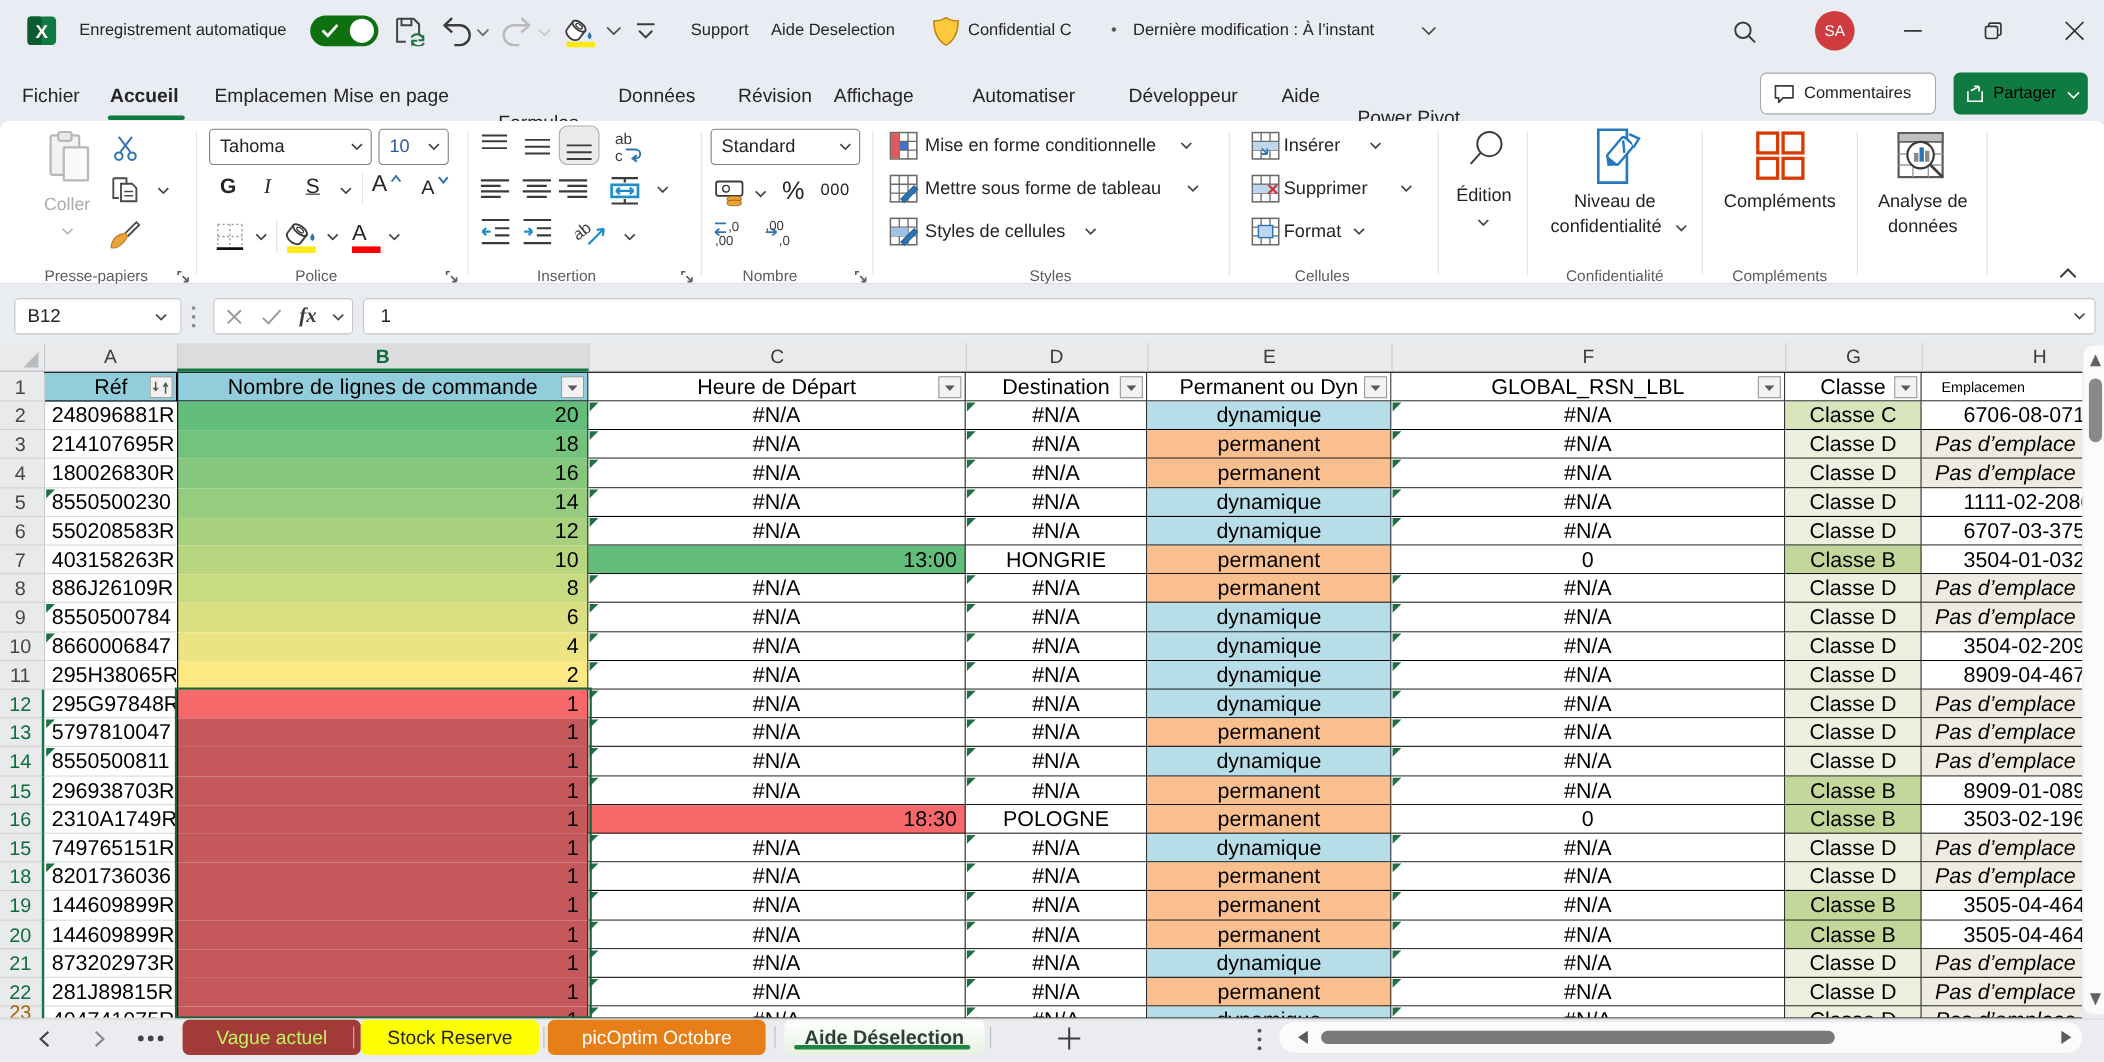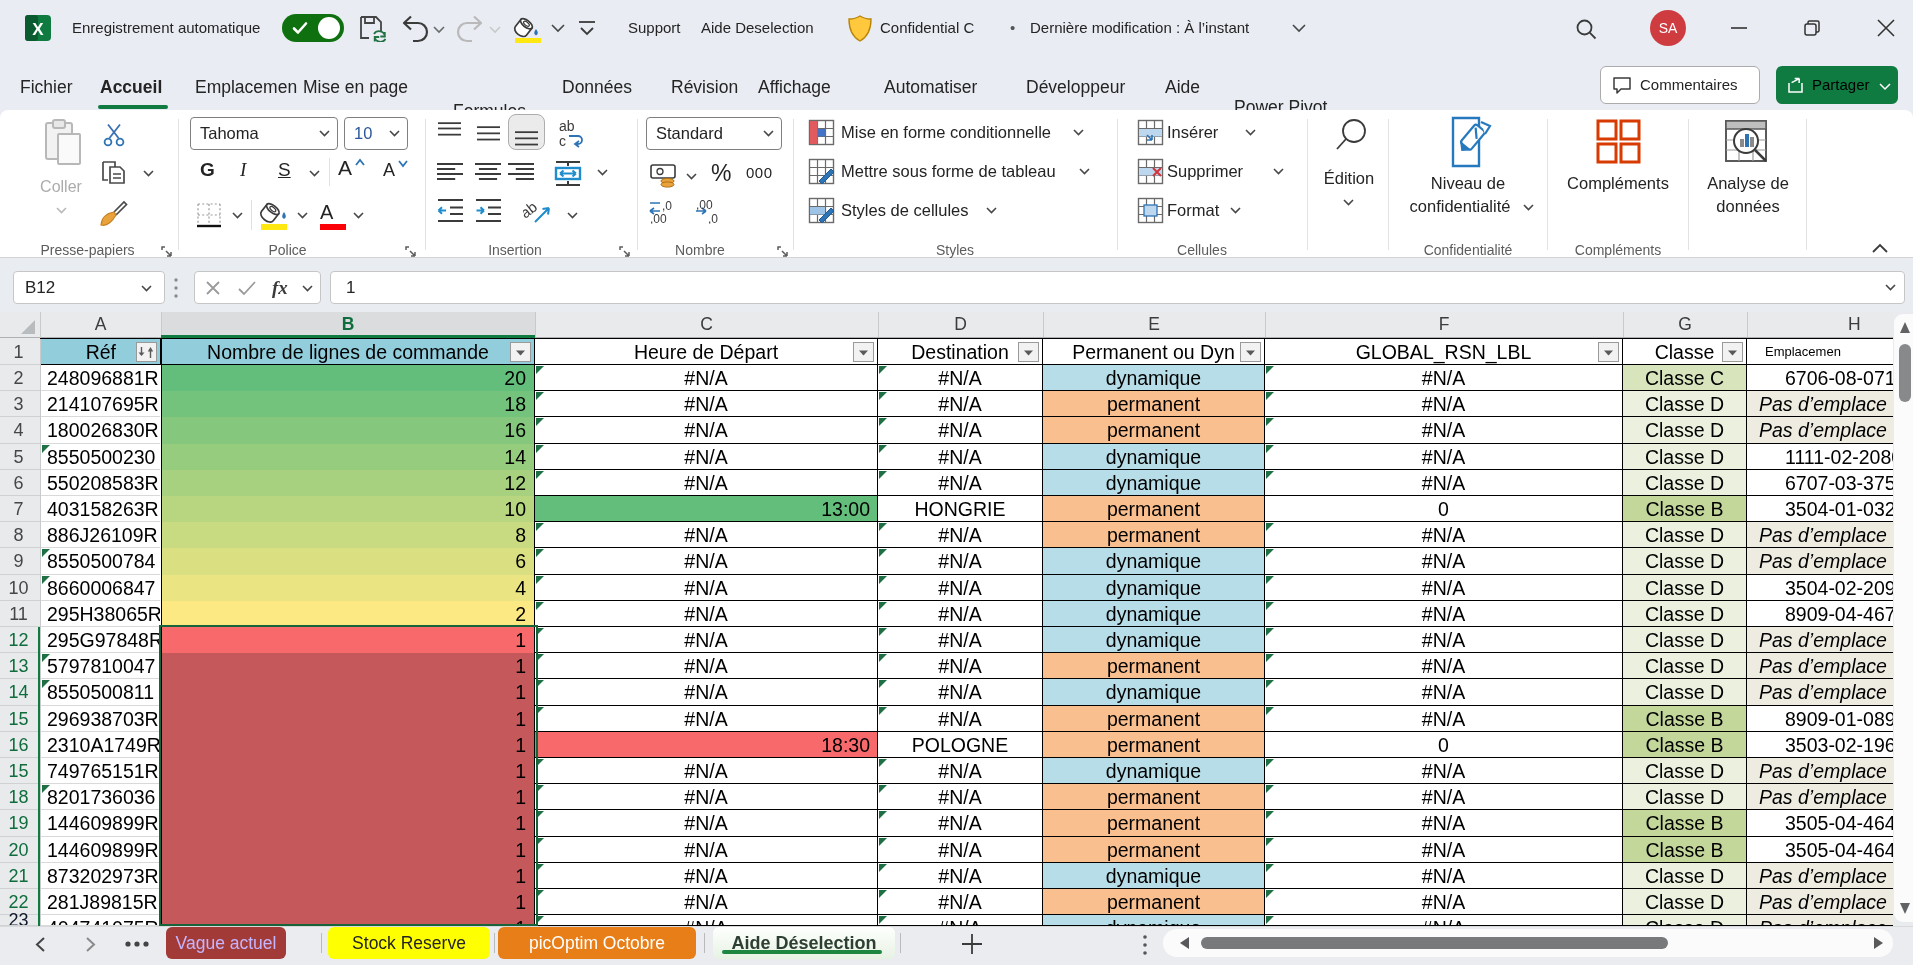--- a/index.html
+++ b/index.html
@@ -500,21 +500,21 @@
 <div class="ab" style="left:37.5px;top:810.4px;width:2.5px;height:26.2px;background:#0F7B41;"></div>
 <div class="ab ctr" style="left:0;top:836.6px;width:37px;height:26.2px;font-size:18px;color:#0E6C3D;line-height:26.2px;">20</div>
 <div class="ab" style="left:0;top:861.8px;width:40px;height:1px;background:#D0D1D2;"></div>
 <div class="ab" style="left:37.5px;top:836.6px;width:2.5px;height:26.2px;background:#0F7B41;"></div>
 <div class="ab ctr" style="left:0;top:862.8px;width:37px;height:26.2px;font-size:18px;color:#0E6C3D;line-height:26.2px;">21</div>
 <div class="ab" style="left:0;top:888.0px;width:40px;height:1px;background:#D0D1D2;"></div>
 <div class="ab" style="left:37.5px;top:862.8px;width:2.5px;height:26.2px;background:#0F7B41;"></div>
 <div class="ab ctr" style="left:0;top:889.0px;width:37px;height:26.2px;font-size:18px;color:#0E6C3D;line-height:26.2px;">22</div>
 <div class="ab" style="left:0;top:914.2px;width:40px;height:1px;background:#D0D1D2;"></div>
 <div class="ab" style="left:37.5px;top:889.0px;width:2.5px;height:26.2px;background:#0F7B41;"></div>
-<div class="ab ctr" style="left:0;top:915.2px;width:37px;height:10.8px;font-size:18px;color:#0f172a;line-height:10.8px;">23</div>
+<div class="ab ctr" style="left:0;top:915.2px;width:37px;height:10.8px;font-size:18px;color:#a16207;line-height:10.8px;">23</div>
 <div class="ab" style="left:0;top:925.0px;width:40px;height:1px;background:#D0D1D2;"></div>
 <div class="ab" style="left:37.5px;top:915.2px;width:2.5px;height:10.8px;background:#0F7B41;"></div>
 <div class="ab" style="left:41px;top:338px;width:1856px;height:588px;background:#fff;"></div>
 <div class="ab" style="left:40px;top:338.0px;width:1857px;height:1px;background:#000;"></div>
 <div class="cell" style="left:41px;top:339.0px;width:120px;height:26.0px;line-height:26.0px;font-size:19.5px;box-sizing:border-box;background:#92CDDC;border-bottom:1px solid #000;border-right:1px solid #000;text-align:right;padding-right:44px;">Réf</div>
 <div class="cell ctr" style="left:161px;top:339.0px;width:374px;height:26.0px;line-height:26.0px;font-size:19.5px;box-sizing:border-box;background:#92CDDC;border-bottom:1px solid #000;border-right:1px solid #000;border-left:1px solid #000;">Nombre de lignes de commande</div>
 <div class="cell ctr" style="left:535px;top:339.0px;width:343px;height:26.0px;line-height:26.0px;font-size:19.5px;box-sizing:border-box;background:#fff;border-bottom:1px solid #000;border-right:1px solid #000;">Heure de Départ</div>
 <div class="cell ctr" style="left:878px;top:339.0px;width:165px;height:26.0px;line-height:26.0px;font-size:19.5px;box-sizing:border-box;background:#fff;border-bottom:1px solid #000;border-right:1px solid #000;">Destination</div>
 <div class="cell ctr" style="left:1043px;top:339.0px;width:222px;height:26.0px;line-height:26.0px;font-size:19.5px;box-sizing:border-box;background:#fff;border-bottom:1px solid #000;border-right:1px solid #000;">Permanent ou Dyn</div>
 <div class="cell ctr" style="left:1265px;top:339.0px;width:358px;height:26.0px;line-height:26.0px;font-size:19.5px;box-sizing:border-box;background:#fff;border-bottom:1px solid #000;border-right:1px solid #000;">GLOBAL_RSN_LBL</div>
@@ -799,21 +799,21 @@
     <path d="M13 2 L6 8.5 L13 15" stroke="#444" stroke-width="2" fill="none"></path>
   </svg>
 <svg class="ab" style="left:80px;top:936px" width="20" height="17" viewBox="0 0 20 17">
     <path d="M7 2 L14 8.5 L7 15" stroke="#8a8a8a" stroke-width="2" fill="none"></path>
   </svg>
 <svg class="ab" style="left:124px;top:940px" width="26" height="8" viewBox="0 0 26 8">
 <circle cx="4" cy="4" r="2.6" fill="#444"></circle>
     <circle cx="13" cy="4" r="2.6" fill="#444"></circle>
     <circle cx="22" cy="4" r="2.6" fill="#444"></circle>
   </svg>
-<div class="ab ctr" style="left:166px;top:927px;width:120px;height:32px;background:#A23B38;border-radius:6px;font-size:17.5px;color:#c4b5fd;line-height:32px;">Vague actuel</div>
+<div class="ab ctr" style="left:166px;top:927px;width:162px;height:32px;background:#A23B38;border-radius:6px;font-size:17.5px;color:#bef264;line-height:32px;">Vague actuel</div>
 <div class="ab" style="left:321px;top:933px;width:1px;height:20px;background:#B9BABB;"></div>
 <div class="ab ctr" style="left:328px;top:927px;width:162px;height:32px;background:#FEFF00;border-radius:6px;font-size:17.5px;color:#242424;line-height:32px;">Stock Reserve</div>
 <div class="ab" style="left:494px;top:933px;width:1px;height:20px;background:#B9BABB;"></div>
 <div class="ab ctr" style="left:498px;top:927px;width:198px;height:32px;background:#E87E18;border-radius:6px;font-size:17.5px;color:#fff;line-height:32px;">picOptim Octobre</div>
 <div class="ab" style="left:704px;top:933px;width:1px;height:20px;background:#B9BABB;"></div>
 <div class="ab ctr" style="left:713px;top:927px;width:182px;height:32px;background:linear-gradient(#FEFFFE,#E7F2E3);border-radius:6px;font-size:18px;color:#2C3F31;line-height:32px;font-weight:bold;">Aide Déselection</div>
 <div class="ab" style="left:722px;top:950px;width:160px;height:4px;background:#1D8640;border-radius:2px;"></div>
 <div class="ab" style="left:900px;top:933px;width:1px;height:20px;background:#B9BABB;"></div>
 <svg class="ab" style="left:959px;top:931px" width="26" height="26" viewBox="0 0 26 26">
     <path d="M13 3 v20 M3 13 h20" stroke="#3b3b3b" stroke-width="1.8"></path>

